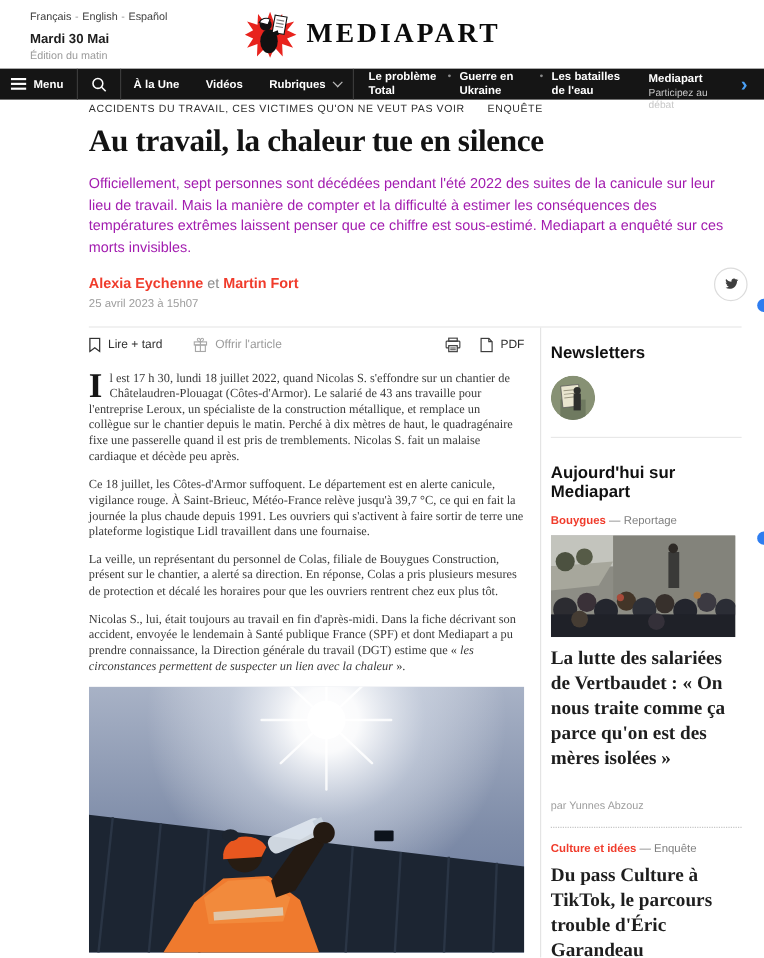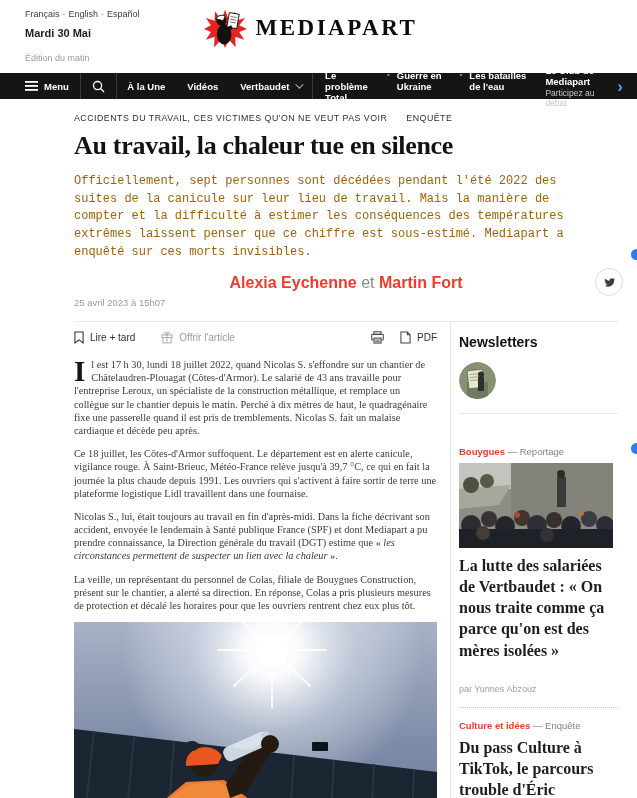--- a/index.html
+++ b/index.html
@@ -4,52 +4,52 @@
 <style>
   * { box-sizing: border-box; }
   html,body { margin:0; padding:0; }
   body {
     width:637px; height:798px; overflow:hidden; position:relative;
     background:#fff; color:#111;
     font-family:"Liberation Sans", sans-serif;
     -webkit-font-smoothing:antialiased;
   }
   
-  .topbar { position:relative; height:73px; background:#fff; }
+  .topbar { position:relative; height:57px; background:#fff; }
   .langs { position:absolute; left:25px; top:9px; font-size:9px; color:#3c3c3c; }
   .langs .lsep { color:#9a9a9a; margin:0 3px; }
   .edition-block { position:absolute; left:25px; top:27px; }
   .edition-date { font-size:11px; font-weight:bold; color:#1d1d1d; }
-  .edition-name { font-size:9px; color:#9a9a9a; margin-top:14px; }
+  .edition-name { font-size:9px; color:#9a9a9a; margin-top:2px; }
   .logo { position:absolute; left:50%; top:7px; transform:translateX(-54%); display:flex; align-items:center; gap:7px; }
   .wordmark { font-family:"Liberation Serif", serif; font-weight:bold; font-size:23px; letter-spacing:2.5px; color:#0c0c0c; }
   .top-actions { position:absolute; right:18px; top:13px; display:flex; align-items:flex-start; gap:20px; }
   .top-action { display:flex; flex-direction:column; align-items:center; gap:3px; font-size:8.5px; color:#3a3a3a; cursor:pointer; }
   .btn-sponsor { border:1px solid #b9b9b9; border-radius:2px; background:#fff; padding:9px 15px; font-size:10.5px; color:#111; margin-top:1px; cursor:pointer; font-family:"Liberation Sans",sans-serif; }
   
   .nav { height:26px; background:#151515; display:flex; align-items:center; color:#fff; font-size:9.5px; font-weight:bold; }
   .nav-item { padding:0 11px; display:flex; align-items:center; gap:6px; height:100%; cursor:pointer; white-space:nowrap; }
   .nav .vdiv { width:1px; height:26px; background:#3a3a3a; }
-  .nav-menu { padding-left:25px; }
+  .nav-menu { padding-left:9px; }
   .nav-topics { display:flex; align-items:flex-start; gap:7px; padding:0 12px; }
   .topic-bullet { color:#8a8a8a; font-size:8px; }
   .nav-club { margin-left:auto; display:flex; align-items:center; gap:7px; padding-right:14px; cursor:pointer; }
   .club-lines { text-align:left; }
   .club-t { font-size:9.5px; font-weight:bold; color:#fff; }
   .club-s { font-size:8.5px; font-weight:normal; color:#c7c7c7; margin-top:1px; }
   .club-chevron { color:#4aa0f6; font-size:17px; font-weight:bold; line-height:1; }
   .chev-down { display:inline-block; width:6px; height:6px; border-right:1.4px solid #bbb; border-bottom:1.4px solid #bbb; transform:rotate(45deg) translateY(-2px); }
   
   .content { position:relative; padding:0 19px 0 74px; }
-  .category-row { margin-top:14px; font-size:8.8px; letter-spacing:0.5px; color:#2e2e2e; }
+  .category-row { margin-top:2px; font-size:8.8px; letter-spacing:0.5px; color:#2e2e2e; }
   .category-badge { margin-left:16px; }
   .article-title { font-family:"Liberation Serif", serif; font-size:26px; font-weight:bold; color:#131313; margin:8px 0 0; letter-spacing:-0.3px; }
-  .lede { font-family:Liberation Mono, monospace; font-size:12px; line-height:1.47; color:#a16207; max-width:532px; }
+  .lede { font-family:Liberation Sans, sans-serif; font-size:12px; line-height:1.47; color:#a21caf; max-width:532px; }
   .byline-row { position:relative; margin-top:13px; }
-  .byline { font-size:16px; font-weight:bold;text-align:center; }
+  .byline { font-size:12px; font-weight:bold; }
   .author-link { color:#f03b2b; cursor:pointer; }
   .byline-sep { color:#8b8b8b; font-weight:normal; }
   .pubdate { font-size:9.5px; color:#9d9d9d; margin-top:5px; }
   .tw-btn { position:absolute; right:-5px; top:-6px; width:28px; height:28px; border:1px solid #dcdcdc; border-radius:50%; display:flex; align-items:center; justify-content:center; background:#fff; cursor:pointer; }
   
   .columns { display:flex; margin-top:13px; border-top:1px solid #e8e8e8; }
   .main-col { width:363px; flex:none; }
   .col-sep { width:1px; background:#e4e4e4; margin-left:13px; flex:none; }
   .side-col { flex:1; padding-left:8px; }
   
@@ -136,21 +136,21 @@
       <svg width="13" height="13" viewBox="0 0 14 14">
           <circle cx="6" cy="6" r="4.4" fill="none" stroke="#fff" stroke-width="1.4"></circle>
           <line x1="9.4" y1="9.4" x2="13" y2="13" stroke="#fff" stroke-width="1.4"></line>
         </svg>
     </span>
   </div>
   <div class="vdiv"></div>
   <div class="nav-item">À la Une</div>
   <div class="nav-item">Vidéos</div>
   <div class="nav-item">
-    <span>Vertbaudet</span>
+    <span>Rubriques</span>
     <span class="chev-down"></span>
   </div>
   <div class="vdiv"></div>
   <div class="nav-topics">
     <span>Le problème Total</span>
     <span class="topic-bullet">•</span>
     <span>Guerre en Ukraine</span>
     <span class="topic-bullet">•</span>
     <span>Les batailles de l'eau</span>
   </div>
@@ -231,22 +231,22 @@
                 <path d="M8 1 v3 h3" fill="none" stroke="#3e3e3e" stroke-width="1.1"></path>
               </svg>
           </span>
           <span>PDF</span>
         </div>
       </div>
 
       <div class="article-body">
         <p><span class="dropcap">I</span><span>l est 17 h 30, lundi 18 juillet 2022, quand Nicolas S. s'effondre sur un chantier de Châtelaudren-Plouagat (Côtes-d'Armor). Le salarié de 43 ans travaille pour l'entreprise Leroux, un spécialiste de la construction métallique, et remplace un collègue sur le chantier depuis le matin. Perché à dix mètres de haut, le quadragénaire fixe une passerelle quand il est pris de tremblements. Nicolas S. fait un malaise cardiaque et décède peu après.</span></p>
         <p>Ce 18 juillet, les Côtes-d'Armor suffoquent. Le département est en alerte canicule, vigilance rouge. À Saint-Brieuc, Météo-France relève jusqu'à 39,7 °C, ce qui en fait la journée la plus chaude depuis 1991. Les ouvriers qui s'activent à faire sortir de terre une plateforme logistique Lidl travaillent dans une fournaise.</p>
+        <p>La veille, un représentant du personnel de Colas, filiale de Bouygues Construction, présent sur le chantier, a alerté sa direction. En réponse, Colas a pris plusieurs mesures de protection et décalé les horaires pour que les ouvriers rentrent chez eux plus tôt.</p>
         <p><span>Nicolas S., lui, était toujours au travail en fin d'après-midi. Dans la fiche décrivant son accident, envoyée le lendemain à Santé publique France (SPF) et dont Mediapart a pu prendre connaissance, la Direction générale du travail (DGT) estime que « </span><span class="it">les circonstances permettent de suspecter un lien avec la chaleur</span><span> ».</span></p>
-        <p>La veille, un représentant du personnel de Colas, filiale de Bouygues Construction, présent sur le chantier, a alerté sa direction. En réponse, Colas a pris plusieurs mesures de protection et décalé les horaires pour que les ouvriers rentrent chez eux plus tôt.</p>
       </div>
 
       <div class="hero">
         <svg width="363" height="222" viewBox="0 0 363 222">
           <defs>
             <linearGradient id="sky" x1="0" y1="0" x2="0" y2="1">
               <stop offset="0" stop-color="#a8b2c6"></stop>
                 <stop offset="0.55" stop-color="#7e8ca8"></stop>
                 <stop offset="1" stop-color="#66769a"></stop>
             </linearGradient>
@@ -315,20 +315,21 @@
                 <line x1="11" y1="18" x2="22" y2="18" stroke="#9a9680" stroke-width="0.8"></line>
               </g>
               <rect x="19" y="15" width="6" height="14" fill="#2e2f2c"></rect>
               <circle cx="22" cy="12.5" r="3" fill="#2e2f2c"></circle>
             </svg>
           </div>
         </div>
       </div>
 
       <div class="today-block">
+        <div class="today-heading">Aujourd'hui sur Mediapart</div>
 
         <div class="side-item">
           <div class="side-cat-row">
             <span class="side-cat">Bouygues</span>
             <span class="side-kind">— Reportage</span>
           </div>
           <div class="side-photo">
             <svg width="154" height="85" viewBox="0 0 154 85">
               <rect width="154" height="85" fill="#8d8d85"></rect>
               <rect x="0" y="0" width="52" height="26" fill="#c3c4bd"></rect>

